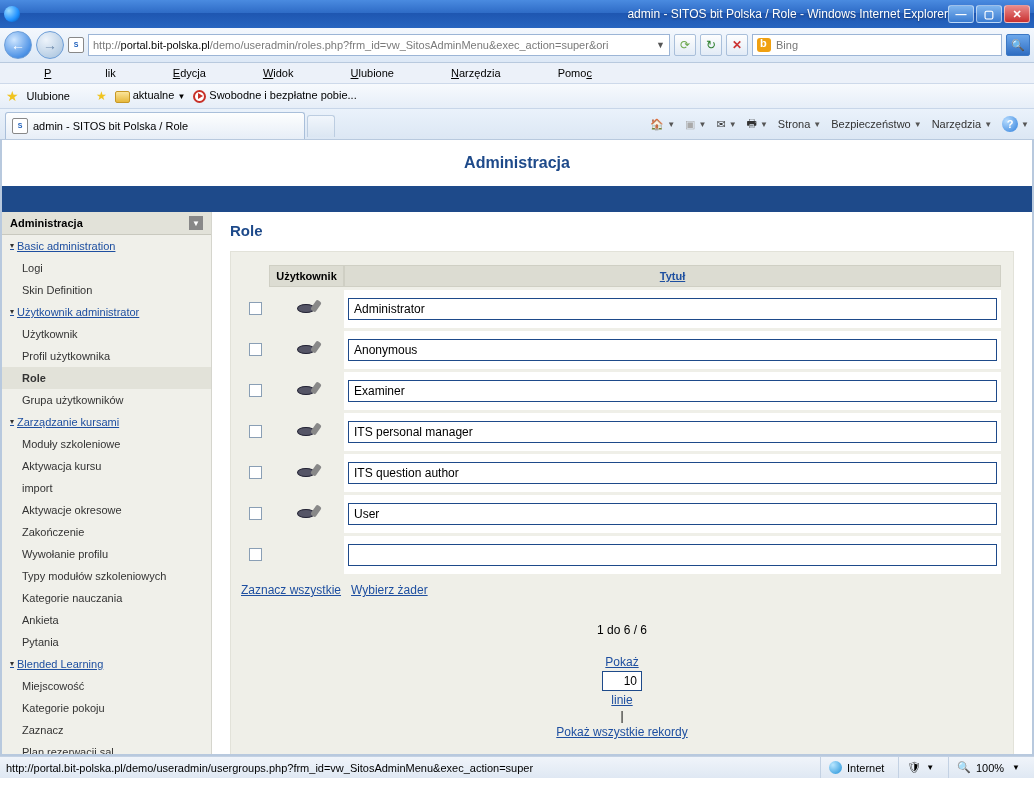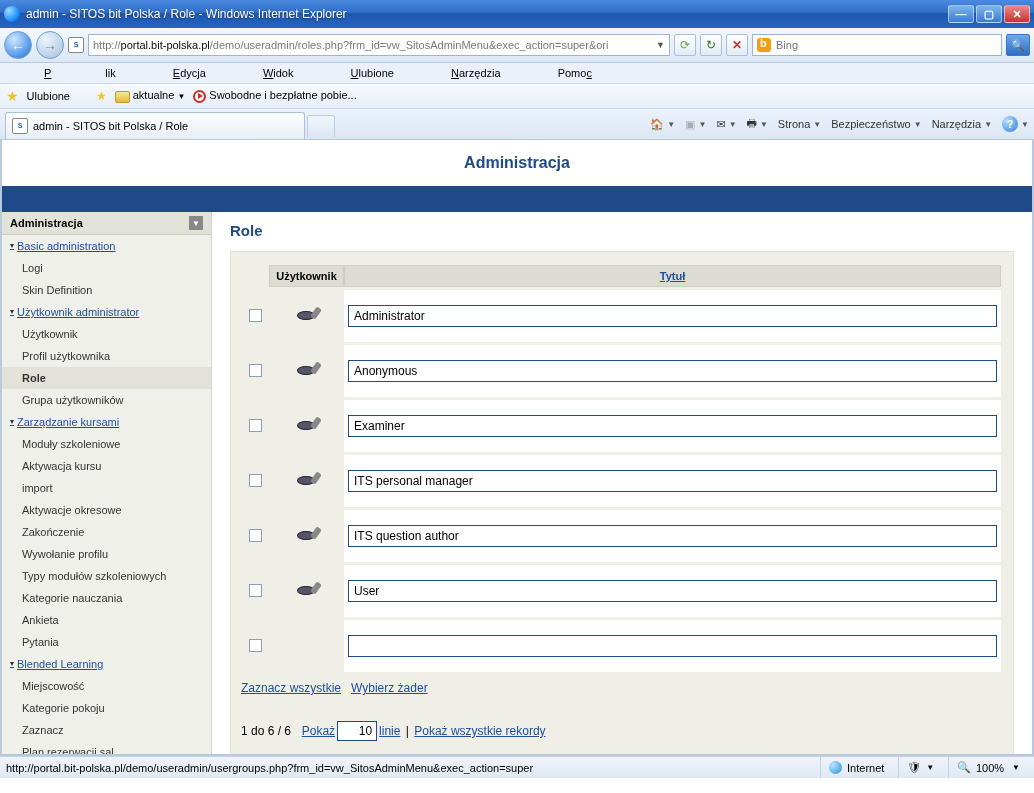--- a/index.html
+++ b/index.html
@@ -1,19 +1,19 @@
 <!DOCTYPE html>
 <html><head>
 <meta charset="utf-8">
 <style>
 * { margin: 0; padding: 0; box-sizing: border-box; }
 body { font-family: Tahoma, Arial, sans-serif; font-size: 11px; background: #fff; }
 
 
-.window-titlebar { height: 28px; background: linear-gradient(to bottom,#4a8be0 0%, #2f6cc7 45%, #1e56b1 46%, #2765c0 100%); display: flex; align-items: center; padding: 0 4px; color: #fff; font-size: 12px; }
+.window-titlebar { height: 28px; background: linear-gradient(to bottom,#4a8be0 0%, #2f6cc7 45%, #1e56b1 46%, #2765c0 100%); display: flex; align-items: center; padding: 0 4px; color: #fff; font-size: 12px; text-align: right; }
 .window-titlebar .ie-logo { width: 16px; height: 16px; margin-right: 6px; border-radius: 50%; background: radial-gradient(circle at 30% 30%,#9edcff,#1e90ff 60%,#004a9c); display: inline-block; }
 .window-titlebar .title { flex: 1; text-shadow: 0 1px 2px rgba(0,0,0,.4); }
 .win-btns { display: flex; gap: 2px; }
 .win-btn { width: 26px; height: 18px; border: 1px solid rgba(255,255,255,.5); border-radius: 3px; background: linear-gradient(to bottom,#7fb5ef,#3b7cd1); color:#fff; display:flex; align-items:center; justify-content:center; font-weight:bold; cursor:pointer; font-size:11px; }
 .win-btn.close { background: linear-gradient(to bottom,#e98a8a,#c93030); }
 
 
 .toolbar { background: linear-gradient(to bottom,#f4f8fd,#dce8f6); border-bottom: 1px solid #b8c9de; padding: 3px 4px; display:flex; align-items:center; gap:4px; font-size:11px; }
 .nav-btn { width: 28px; height: 28px; border-radius: 50%; background: radial-gradient(circle at 35% 30%, #cfe6ff, #4e93e6 70%, #2d6cc0); border: 1px solid #6d9ed8; display:flex; align-items:center; justify-content:center; color:#fff; font-size:14px; cursor:pointer; }
 .nav-btn.fwd { background: radial-gradient(circle at 35% 30%, #eef4fb, #b9cfe5 70%, #9fb9d2); color:#6e8aac; }
@@ -61,32 +61,32 @@
 .sidebar-item.active { background:#e2e2d9; font-weight:bold; }
 
 
 .main { flex:1; padding:10px 18px; overflow:auto; }
 .main h2 { color:#1e4a8a; font-size:15px; margin-bottom:12px; font-family:Verdana,sans-serif; }
 .panel { background:#efefe8; border:1px solid #e2e2d9; padding:10px 10px 14px; }
 .tbl { border-collapse:separate; border-spacing:0 3px; width:760px; }
 .tbl th { background:#dcdcd2; padding:4px 6px; font-size:11px; text-align:left; border:1px solid #cfcfc4; }
 .tbl th.center { text-align:center; }
 .tbl th a { color:#1e4fa0; text-decoration:underline; font-weight:bold; }
-.tbl td { background:#fff; padding:15px 4px; vertical-align:middle; }
+.tbl td { background:#fff; padding:8px 4px; vertical-align:middle; }
 .tbl td.chk, .tbl th.chk { width:28px; text-align:center; background:#efefe8; border:none; }
 .tbl td.det { width:55px; text-align:center; background:#efefe8; border:none; }
 .chk-box { width:13px; height:13px; border:1px solid #8a9fb5; background:#fff; display:inline-block; cursor:pointer; }
 .detail-icon { width:24px; height:16px; display:inline-block; position:relative; cursor:pointer; }
 .detail-icon::before { content:""; position:absolute; left:2px; top:4px; width:16px; height:7px; background:#556; border-radius:50%; border:1px solid #223; }
 .detail-icon::after { content:""; position:absolute; right:0; top:0; width:6px; height:12px; background:#888; border-radius:2px; transform:rotate(35deg); }
 .title-input { width:100%; border:1px solid #1e4a8a; padding:3px 5px; font-size:12px; font-family:Arial,sans-serif; }
 
 .links-row { margin-top:6px; font-size:12px; }
 .links-row a, .pager a, .actions a { color:#1e4fa0; text-decoration:underline; cursor:pointer; }
-.pager { margin-top:26px; font-size:12px; display:flex; align-items:center; gap:2px; }
+.pager { margin-top:26px; font-size:12px; display:flex; align-items:center; gap:2px;flex-direction:column; }
 .pager input { width:40px; border:1px solid #1e4a8a; padding:2px 4px; text-align:right; font-size:12px; }
 .actions { margin-top:24px; display:flex; align-items:center; gap:6px; font-size:12px; }
 .actions input { width:40px; border:1px solid #888; padding:2px 4px; font-size:12px; }
 .ico { width:14px; height:14px; display:inline-block; vertical-align:middle; }
 .ico-save::before { content:"✎"; color:#b46a10; font-size:13px; }
 .ico-trash::before { content:"🗑"; font-size:12px; }
 .ico-doc::before { content:"🗎"; color:#a55; font-size:12px; }
 .ico-undo::before { content:"✖"; color:#c33; font-size:11px; }
 
 

